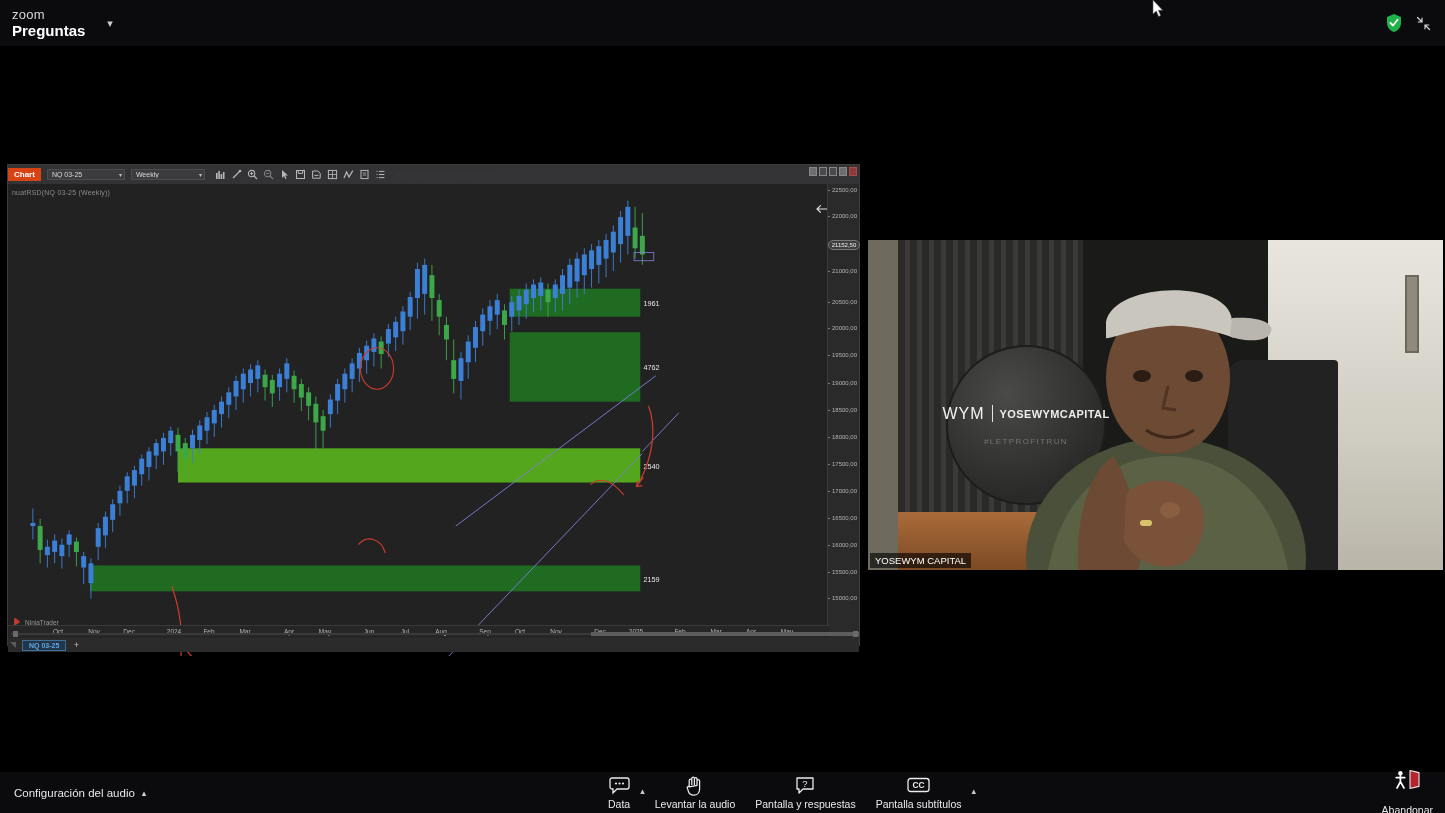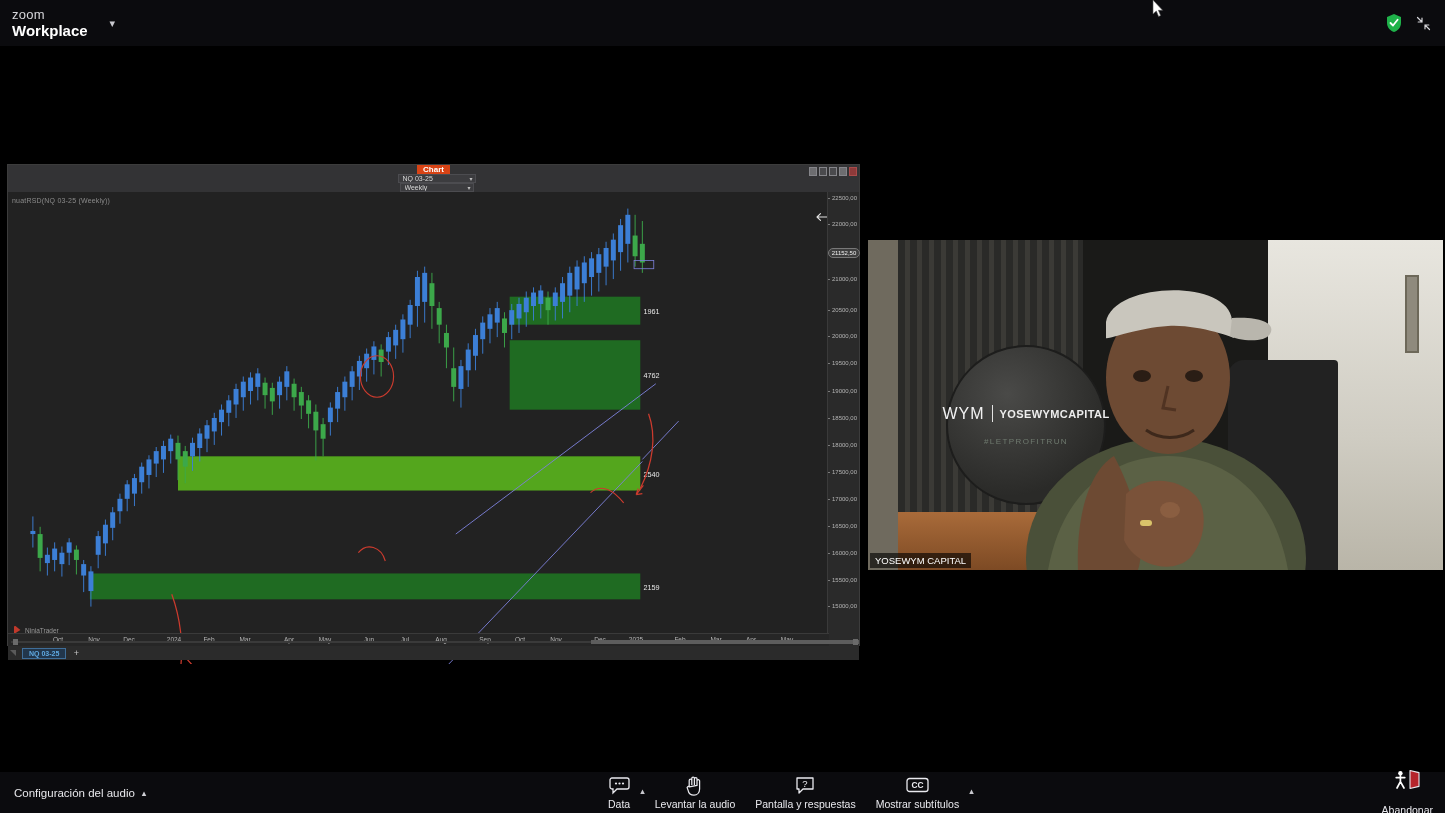--- a/index.html
+++ b/index.html
@@ -44,23 +44,22 @@
 
   
   .cursor { position: absolute; left: 1152px; top: 0px; width: 12px; height: 18px; }
 
   
   .chartwin {
     position: absolute; left: 7px; top: 164px; width: 853px; height: 482px;
     background: #2b2b2b; border: 1px solid #3c3c3c;
   }
   .chart-titlebar {
-    height: 27px; background: #333335; display: flex; align-items: center;
+    height: 19px; background: #333335; display: flex; align-items: center;
     position: relative;
-    flex-direction: column;
   }
   .chart-badge {
     background: #d84315; color: #fff; font-size: 8px; height: 13px;
     padding: 0 6px; display: flex; align-items: center; font-weight: bold;
   }
   .combo {
     height: 11px; margin-left: 6px; background: #3c3c3f; border: 1px solid #4c4c50;
     display: flex; align-items: center; color: #d8d8d8; font-size: 7px;
     padding: 0 2px 0 4px; position: relative;
   }
@@ -203,21 +202,21 @@
   .leave .tl { color: #e9e9ee; font-size: 10.5px; margin-top: 10px; }
 </style>
 </head>
 <body>
 
 <div class="app">
 
   <div class="topbar">
     <div class="zoom-brand">
       <span class="zb-small">zoom</span>
-      <span class="zb-big">Workplace</span>
+      <span class="zb-big">Preguntas</span>
     </div>
     <div class="brand-caret">▾</div>
 
 
     <div class="top-right">
       <span>
         <svg class="shield-ico" viewBox="0 0 16 18">
           <path d="M8 0 L15 3 V9 C15 13.5 11.8 16.6 8 18 C4.2 16.6 1 13.5 1 9 V3 Z" fill="#1fb24a"></path>
           <path d="M4.5 9 L7 11.5 L11.6 5.8" stroke="#ffffff" stroke-width="1.8" fill="none" stroke-linecap="round" stroke-linejoin="round"></path>
         </svg>
@@ -847,21 +846,21 @@
         <span class="tl">Pantalla y respuestas</span>
       </div>
 
       <div class="tool">
         <span class="ti">
           <svg width="23" height="16" viewBox="0 0 23 16">
             <rect x="1" y="1.5" width="21" height="13" rx="2.6" stroke="#eaeaef" stroke-width="1.3" fill="none"></rect>
             <text x="11.5" y="11.3" font-size="8.4" fill="#eaeaef" text-anchor="middle" font-weight="bold" font-family="Liberation Sans, sans-serif">CC</text>
           </svg>
         </span>
-        <span class="tl">Mostrar subtítulos</span>
+        <span class="tl">Pantalla subtítulos</span>
       </div>
       <span class="tool-caret">▴</span>
     </div>
 
     <div class="leave">
       <span class="ti">
         <svg width="28" height="21" viewBox="0 0 28 21">
           <path d="M17 1.5 L26 3.6 V17.4 L17 19.5 Z" fill="#b5242b" stroke="#e8e8ee" stroke-width="1.1" stroke-linejoin="round"></path>
           <circle cx="7.4" cy="4.2" r="2.2" fill="#ffffff"></circle>
           <path d="M7.4 6.6 L7.4 12.6 M7.4 12.6 L4 19 M7.4 12.6 L11 19 M3.2 8.6 L11.8 8.6" stroke="#ffffff" stroke-width="1.7" fill="none" stroke-linecap="round"></path>

